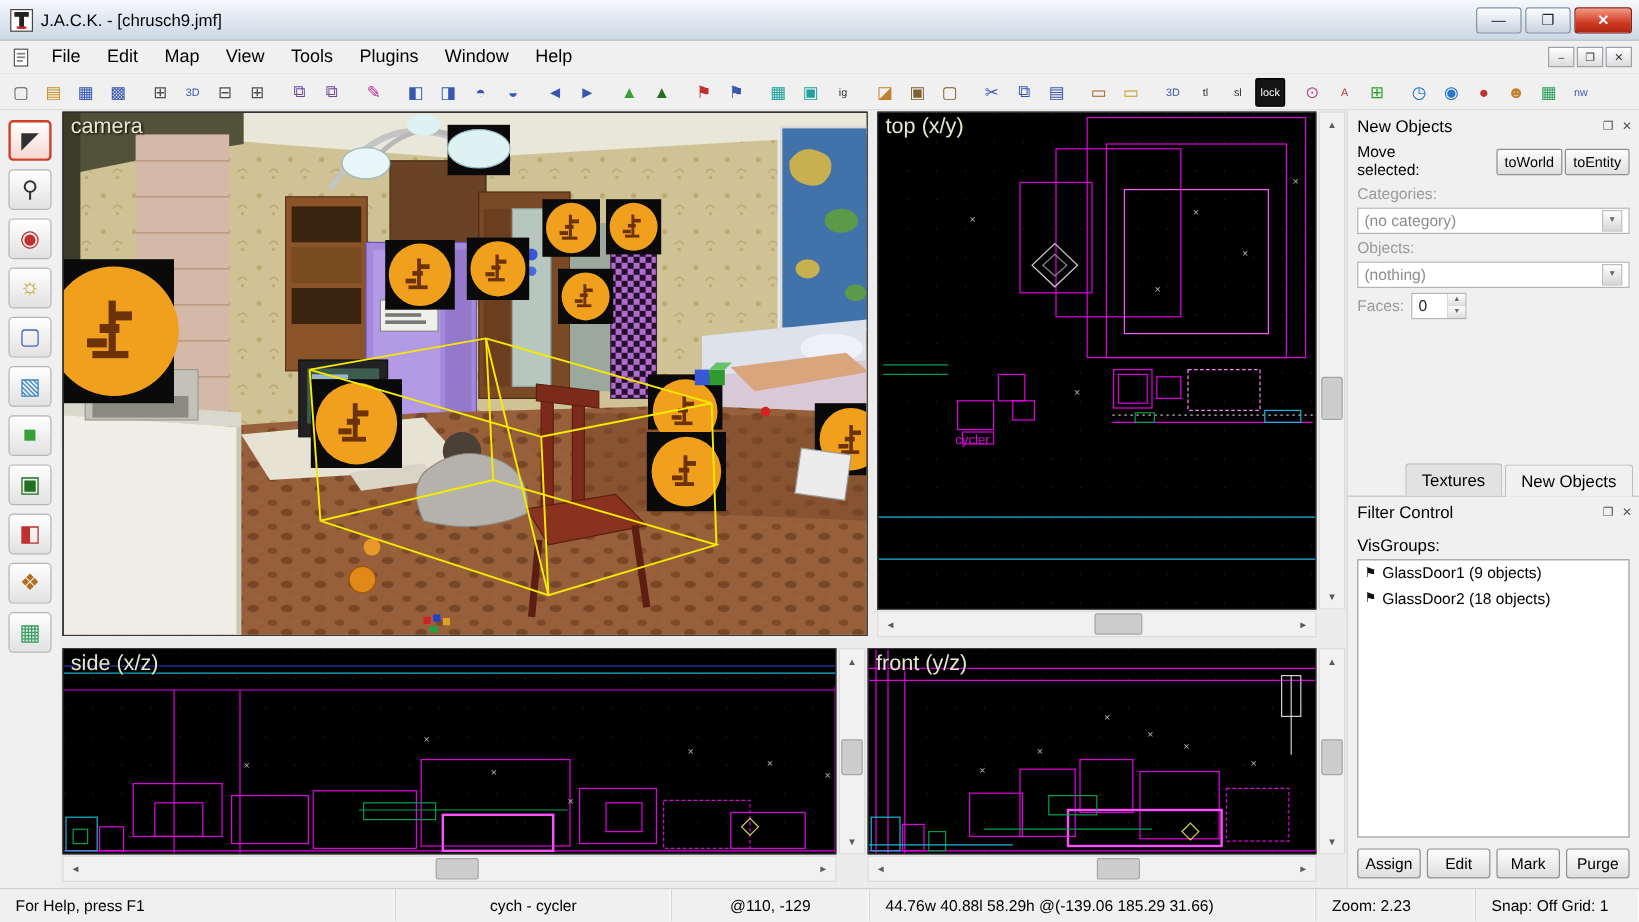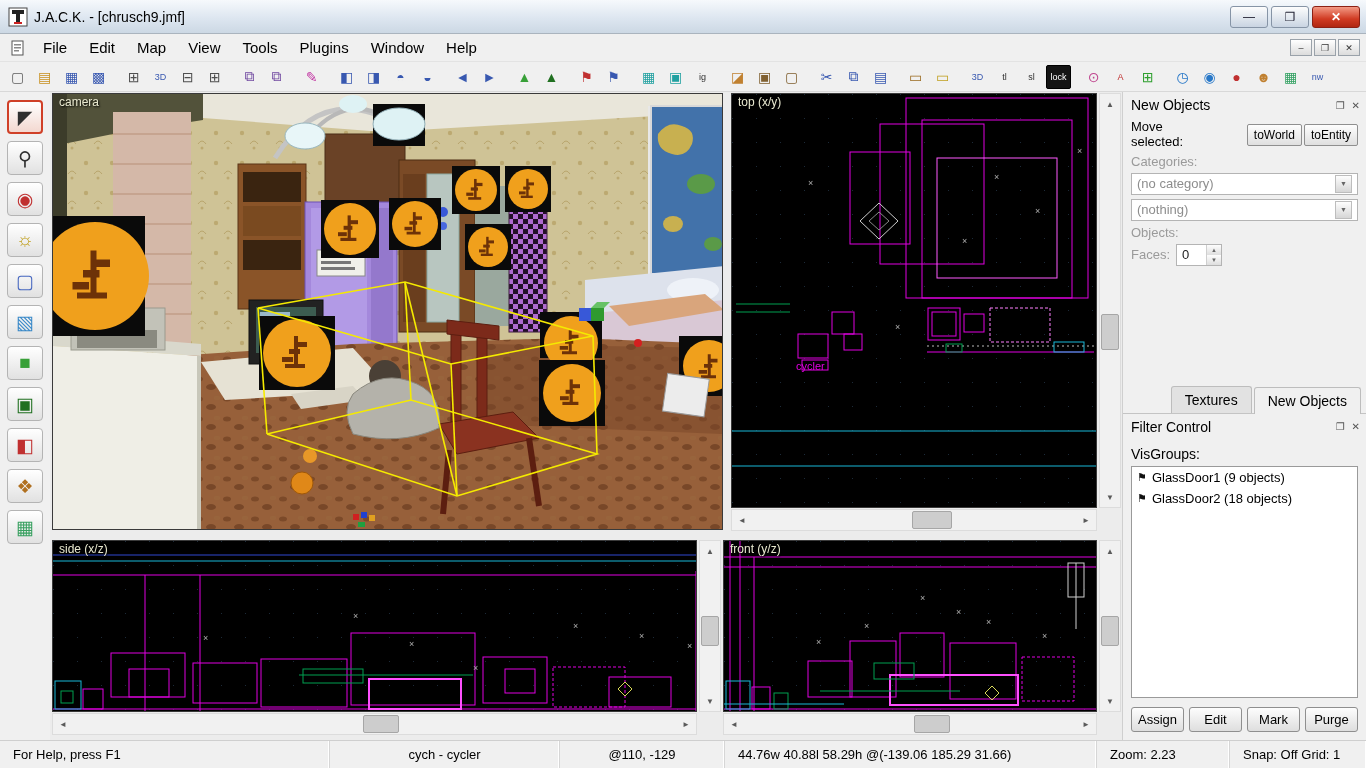--- a/index.html
+++ b/index.html
@@ -29,21 +29,21 @@
 
 
 .main{display:flex;height:648px;}
 .palette{width:50px;background:#f0f0f0;padding-top:8px;display:flex;flex-direction:column;align-items:center;gap:7px;flex:none;}
 .pal{width:36px;height:34px;border:1px solid #b4b4b4;border-radius:4px;background:linear-gradient(#ffffff,#e1e1e1);display:flex;align-items:center;justify-content:center;font-size:19px;}
 .pal.sel{border:2px solid #d04028;background:linear-gradient(#fff,#f3d8d0);}
 
 .workspace{position:relative;width:1072px;height:648px;background:#ececec;flex:none;}
 .vp{position:absolute;background:#000;overflow:hidden;border:1px solid #3a3a3a;}
 .vp svg{display:block;}
-.vp-label{position:absolute;top:1px;left:6px;font-size:12px;color:#e8e8cf;text-shadow:1px 1px 2px #000;z-index:5;}
+.vp-label{position:absolute;top:1px;left:6px;font-size:18px;color:#e8e8cf;text-shadow:1px 1px 2px #000;z-index:5;}
 #vp-camera{left:2px;top:1px;width:671px;height:437px;}
 #vp-top{left:681px;top:1px;width:366px;height:415px;}
 #vp-side{left:2px;top:448px;width:645px;height:172px;}
 #vp-front{left:673px;top:448px;width:374px;height:172px;}
 
 .scroll{position:absolute;background:#f1f1f1;border:1px solid #dcdcdc;display:flex;}
 .scroll.v{flex-direction:column;width:22px;}
 .scroll.h{flex-direction:row;height:22px;}
 .sb-btn{width:20px;height:20px;flex:none;display:flex;align-items:center;justify-content:center;font-size:8px;color:#5a5a5a;}
 .sb-track{flex:1;position:relative;}
@@ -571,28 +571,28 @@
     <div class="row">
         <span class="lbl-gray">Categories:</span>
       </div>
     <div class="row">
       <div class="combo">
         <span>(no category)</span>
         <span class="arrow">▼</span>
       </div>
     </div>
     <div class="row">
+        <span class="lbl-gray">Objects:</span>
+      </div>
+    <div class="row">
       <div class="combo">
         <span>(nothing)</span>
         <span class="arrow">▼</span>
       </div>
     </div>
-    <div class="row">
-        <span class="lbl-gray">Objects:</span>
-      </div>
     <div class="row">
       <span class="lbl-gray">Faces:</span>
       <div class="spin">
         <span class="val">0</span>
         <span class="btns">
           <div>▲</div>
           <div>▼</div>
         </span>
       </div>
     </div>

